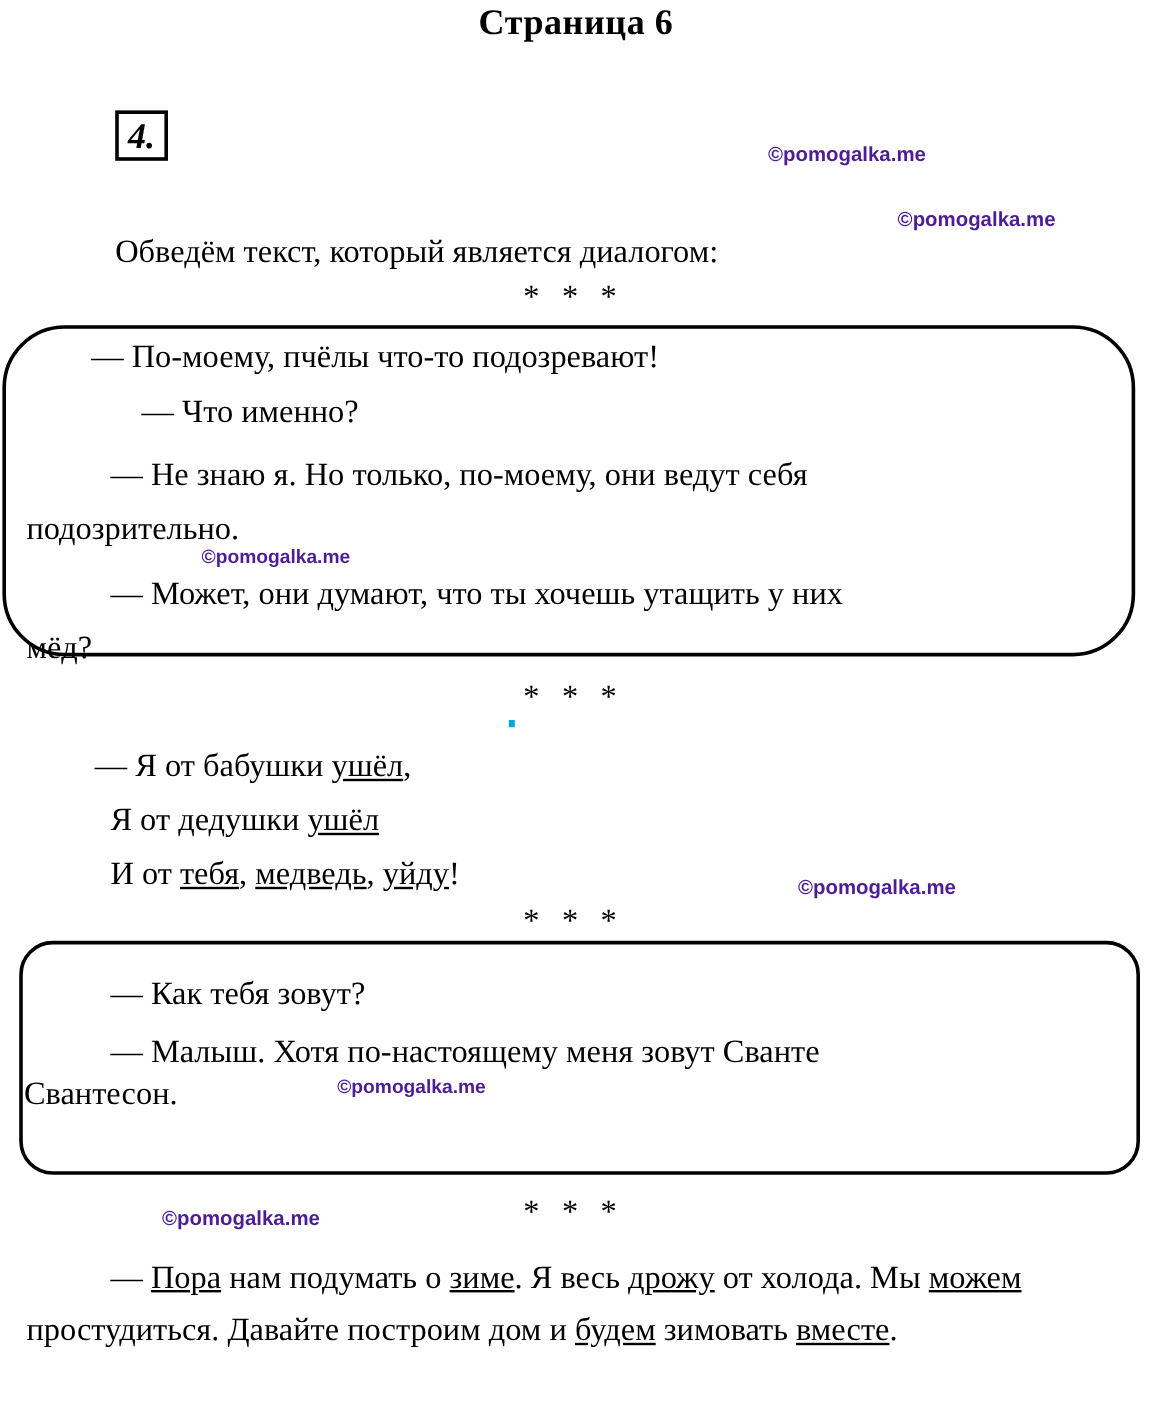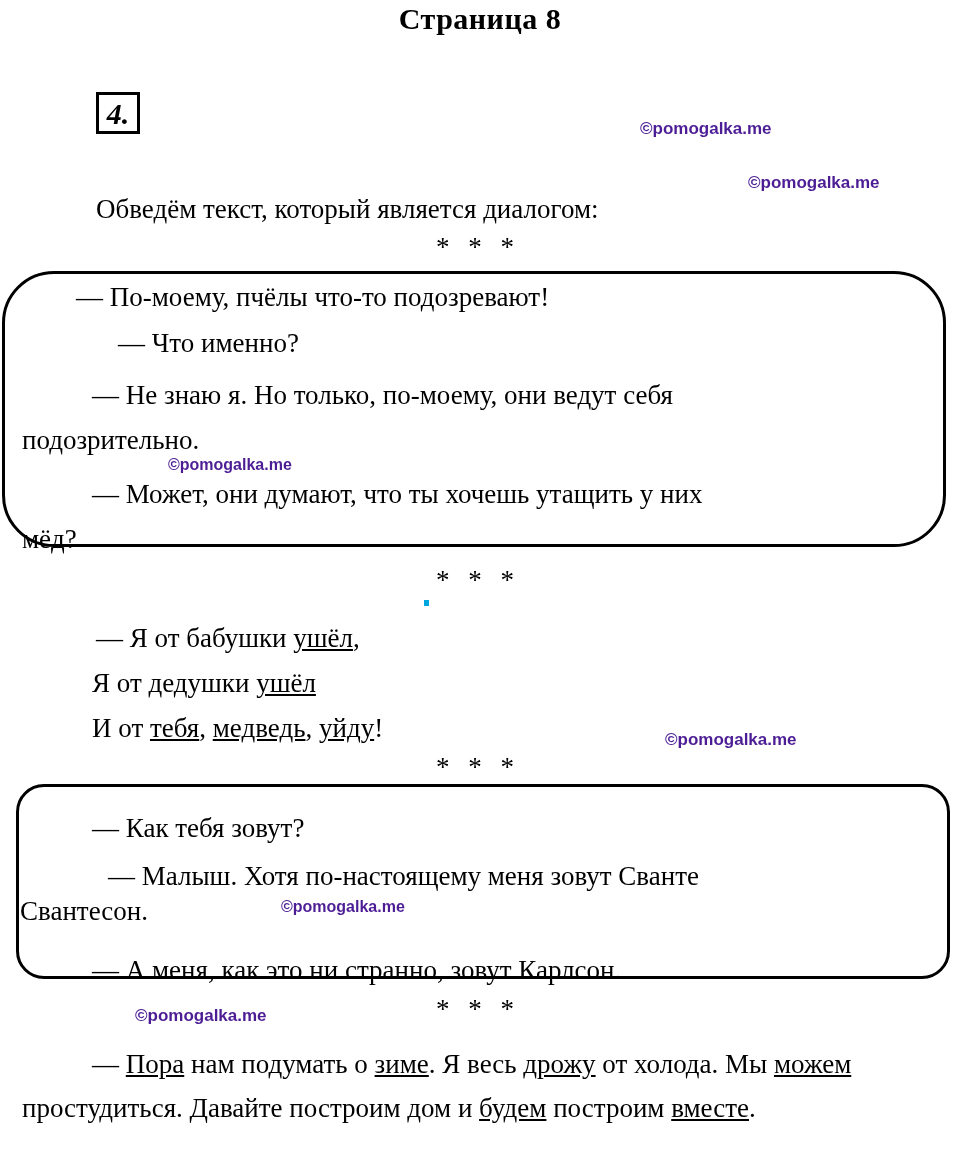--- a/index.html
+++ b/index.html
@@ -107,59 +107,58 @@
     width: 5px;
     height: 6px;
     background: #00a6de;
   }
 </style>
 </head>
 <body>
 
 <div id="page">
 
-  <div class="page-title">Страница 8</div>
+  <div class="page-title">Страница 6</div>
 
   <div class="ex-number">4.</div>
 
   <div class="txt" style="left:96px; top:187px;">Обведём текст, который является диалогом:</div>
 
   <div class="stars" style="left:436px; top:232px;">* * *</div>
 
   <div class="oval" id="oval-1"></div>
 
   <div class="txt" style="left:76px; top:275px;">— По-моему, пчёлы что-то подозревают!</div>
   <div class="txt" style="left:92px; top:321px;margin-left:26px;">— Что именно?</div>
   <div class="txt" style="left:92px; top:373px;">— Не знаю я. Но только, по-моему, они ведут себя</div>
   <div class="txt" style="left:22px; top:418px;">подозрительно.</div>
   <div class="txt" style="left:92px; top:472px;">— Может, они думают, что ты хочешь утащить у них</div>
   <div class="txt" style="left:22px; top:517px;">мёд?</div>
 
   <div class="stars" style="left:436px; top:565px;">* * *</div>
 
   <div class="blue-dot"></div>
 
-  <div class="txt" style="left:96px; top:616px;"><span>— Я от бабушки </span><u>ушёл</u><span>,</span></div>
+  <div class="txt" style="left:79px; top:616px;"><span>— Я от бабушки </span><u>ушёл</u><span>,</span></div>
 
   <div class="txt" style="left:92px; top:661px;"><span>Я от дедушки </span><u>ушёл</u></div>
 
   <div class="txt" style="left:92px; top:706px;"><span>И от </span><u>тебя</u><span>, </span><u>медведь</u><span>, </span><u>уйду</u><span>!</span></div>
 
   <div class="stars" style="left:436px; top:752px;">* * *</div>
 
   <div class="oval" id="oval-2"></div>
 
   <div class="txt" style="left:92px; top:806px;">— Как тебя зовут?</div>
-  <div class="txt" style="left:92px; top:854px;margin-left:16px;">— Малыш. Хотя по-настоящему меня зовут Сванте</div>
+  <div class="txt" style="left:92px; top:854px;">— Малыш. Хотя по-настоящему меня зовут Сванте</div>
   <div class="txt" style="left:20px; top:889px;">Свантесон.</div>
-  <div class="txt" style="left:92px; top:948px;">— А меня, как это ни странно, зовут Карлсон.</div>
 
   <div class="stars" style="left:436px; top:994px;">* * *</div>
 
-  <div class="txt wrap" style="left:22px; top:1042px; width:920px; text-indent:70px;"><span>— </span><u>Пора</u><span> нам подумать о </span><u>зиме</u><span>. Я весь </span><u>дрожу</u><span> от холода. Мы </span><u>можем</u><span> простудиться. Давайте построим дом и </span><u>будем</u><span> построим </span><u>вместе</u><span>.</span></div>
+  <div class="txt wrap" style="left:22px; top:1042px; width:920px; text-indent:70px;"><span>— </span><u>Пора</u><span> нам подумать о </span><u>зиме</u><span>. Я весь </span><u>дрожу</u><span> от холода. Мы </span><u>можем</u><span> простудиться. Давайте построим дом и </span><u>будем</u><span> зимовать </span><u>вместе</u><span>.</span></div>
 
   <div id="watermark-layer">
       <div class="wm" style="left: 640px; top: 119px; font-size: 17px;">©pomogalka.me</div>
       <div class="wm" style="left: 748px; top: 173px; font-size: 17px;">©pomogalka.me</div>
       <div class="wm" style="left: 168px; top: 456px; font-size: 16px;">©pomogalka.me</div>
       <div class="wm" style="left: 665px; top: 730px; font-size: 17px;">©pomogalka.me</div>
       <div class="wm" style="left: 281px; top: 898px; font-size: 16px;">©pomogalka.me</div>
       <div class="wm" style="left: 135px; top: 1006px; font-size: 17px;">©pomogalka.me</div>
     </div>
 

